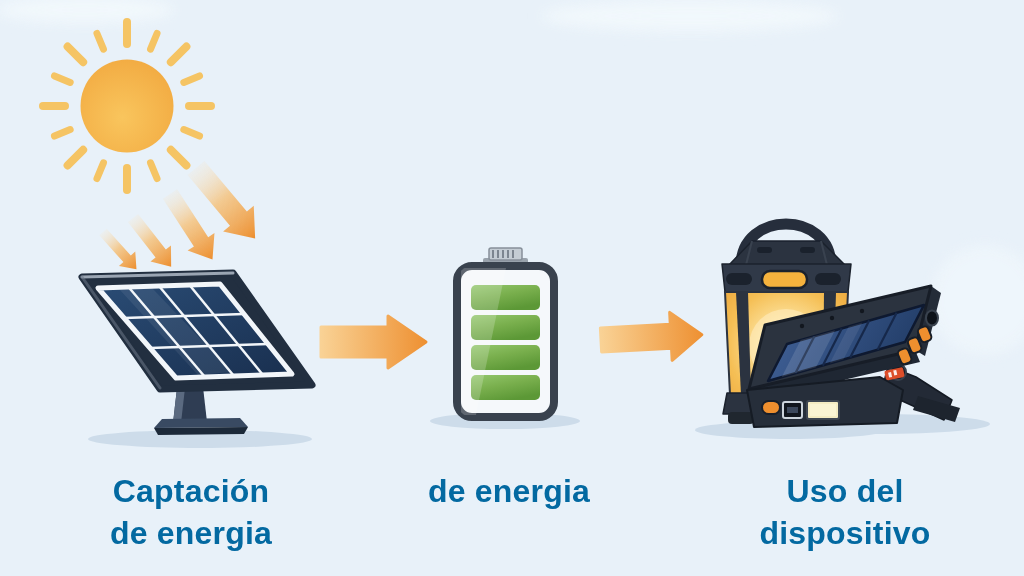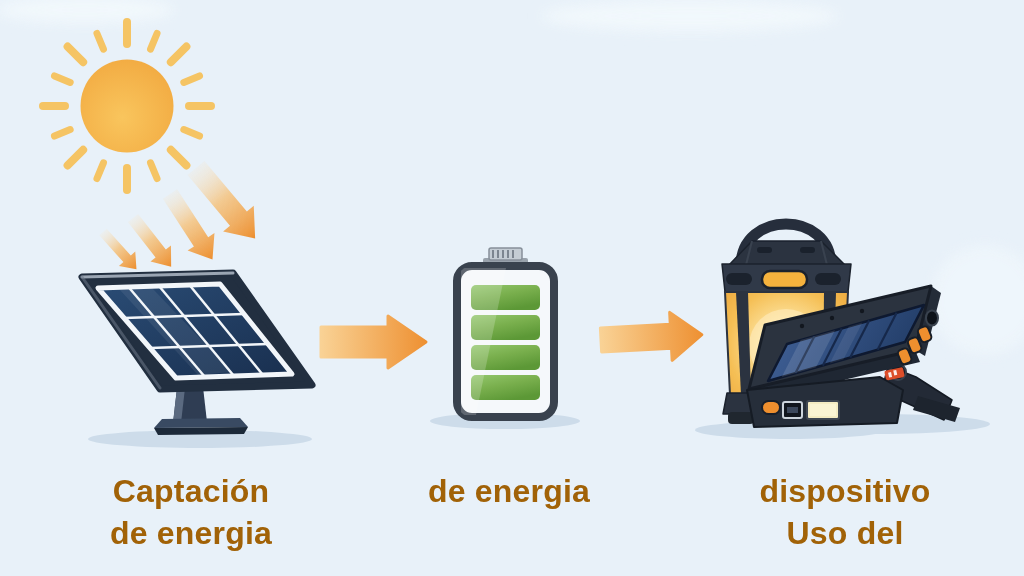--- a/index.html
+++ b/index.html
@@ -4,21 +4,21 @@
 <style>
   html,body{margin:0;padding:0;background:#cfd8e0;}
   .canvas{
     position:relative;width:1024px;height:576px;overflow:hidden;
     background:#e8f1f9;
     font-family:"Liberation Sans", sans-serif;
   }
   .illustration{position:absolute;left:0;top:0;}
   .step-label{
     position:absolute;top:470px;width:320px;text-align:center;
-    font-weight:700;font-size:32px;line-height:42px;color:#a16207;
+    font-weight:700;font-size:32px;line-height:42px;color:#0369a1;
     letter-spacing:.2px;
   }
   .step-label span{display:block;}
   .label-captacion{left:31px;}
   .label-conversion{left:349px;}
   .label-uso{left:685px;}
 </style>
 </head>
 <body>
 
@@ -245,17 +245,17 @@
   </svg>
 
   <div class="step-label label-captacion">
     <span>Captación</span>
     <span>de energia</span>
   </div>
   <div class="step-label label-conversion">
     <span>de energia</span>
   </div>
   <div class="step-label label-uso">
+    <span>Uso del</span>
     <span>dispositivo</span>
-    <span>Uso del</span>
   </div>
 
 </div>
 
 </body></html>

